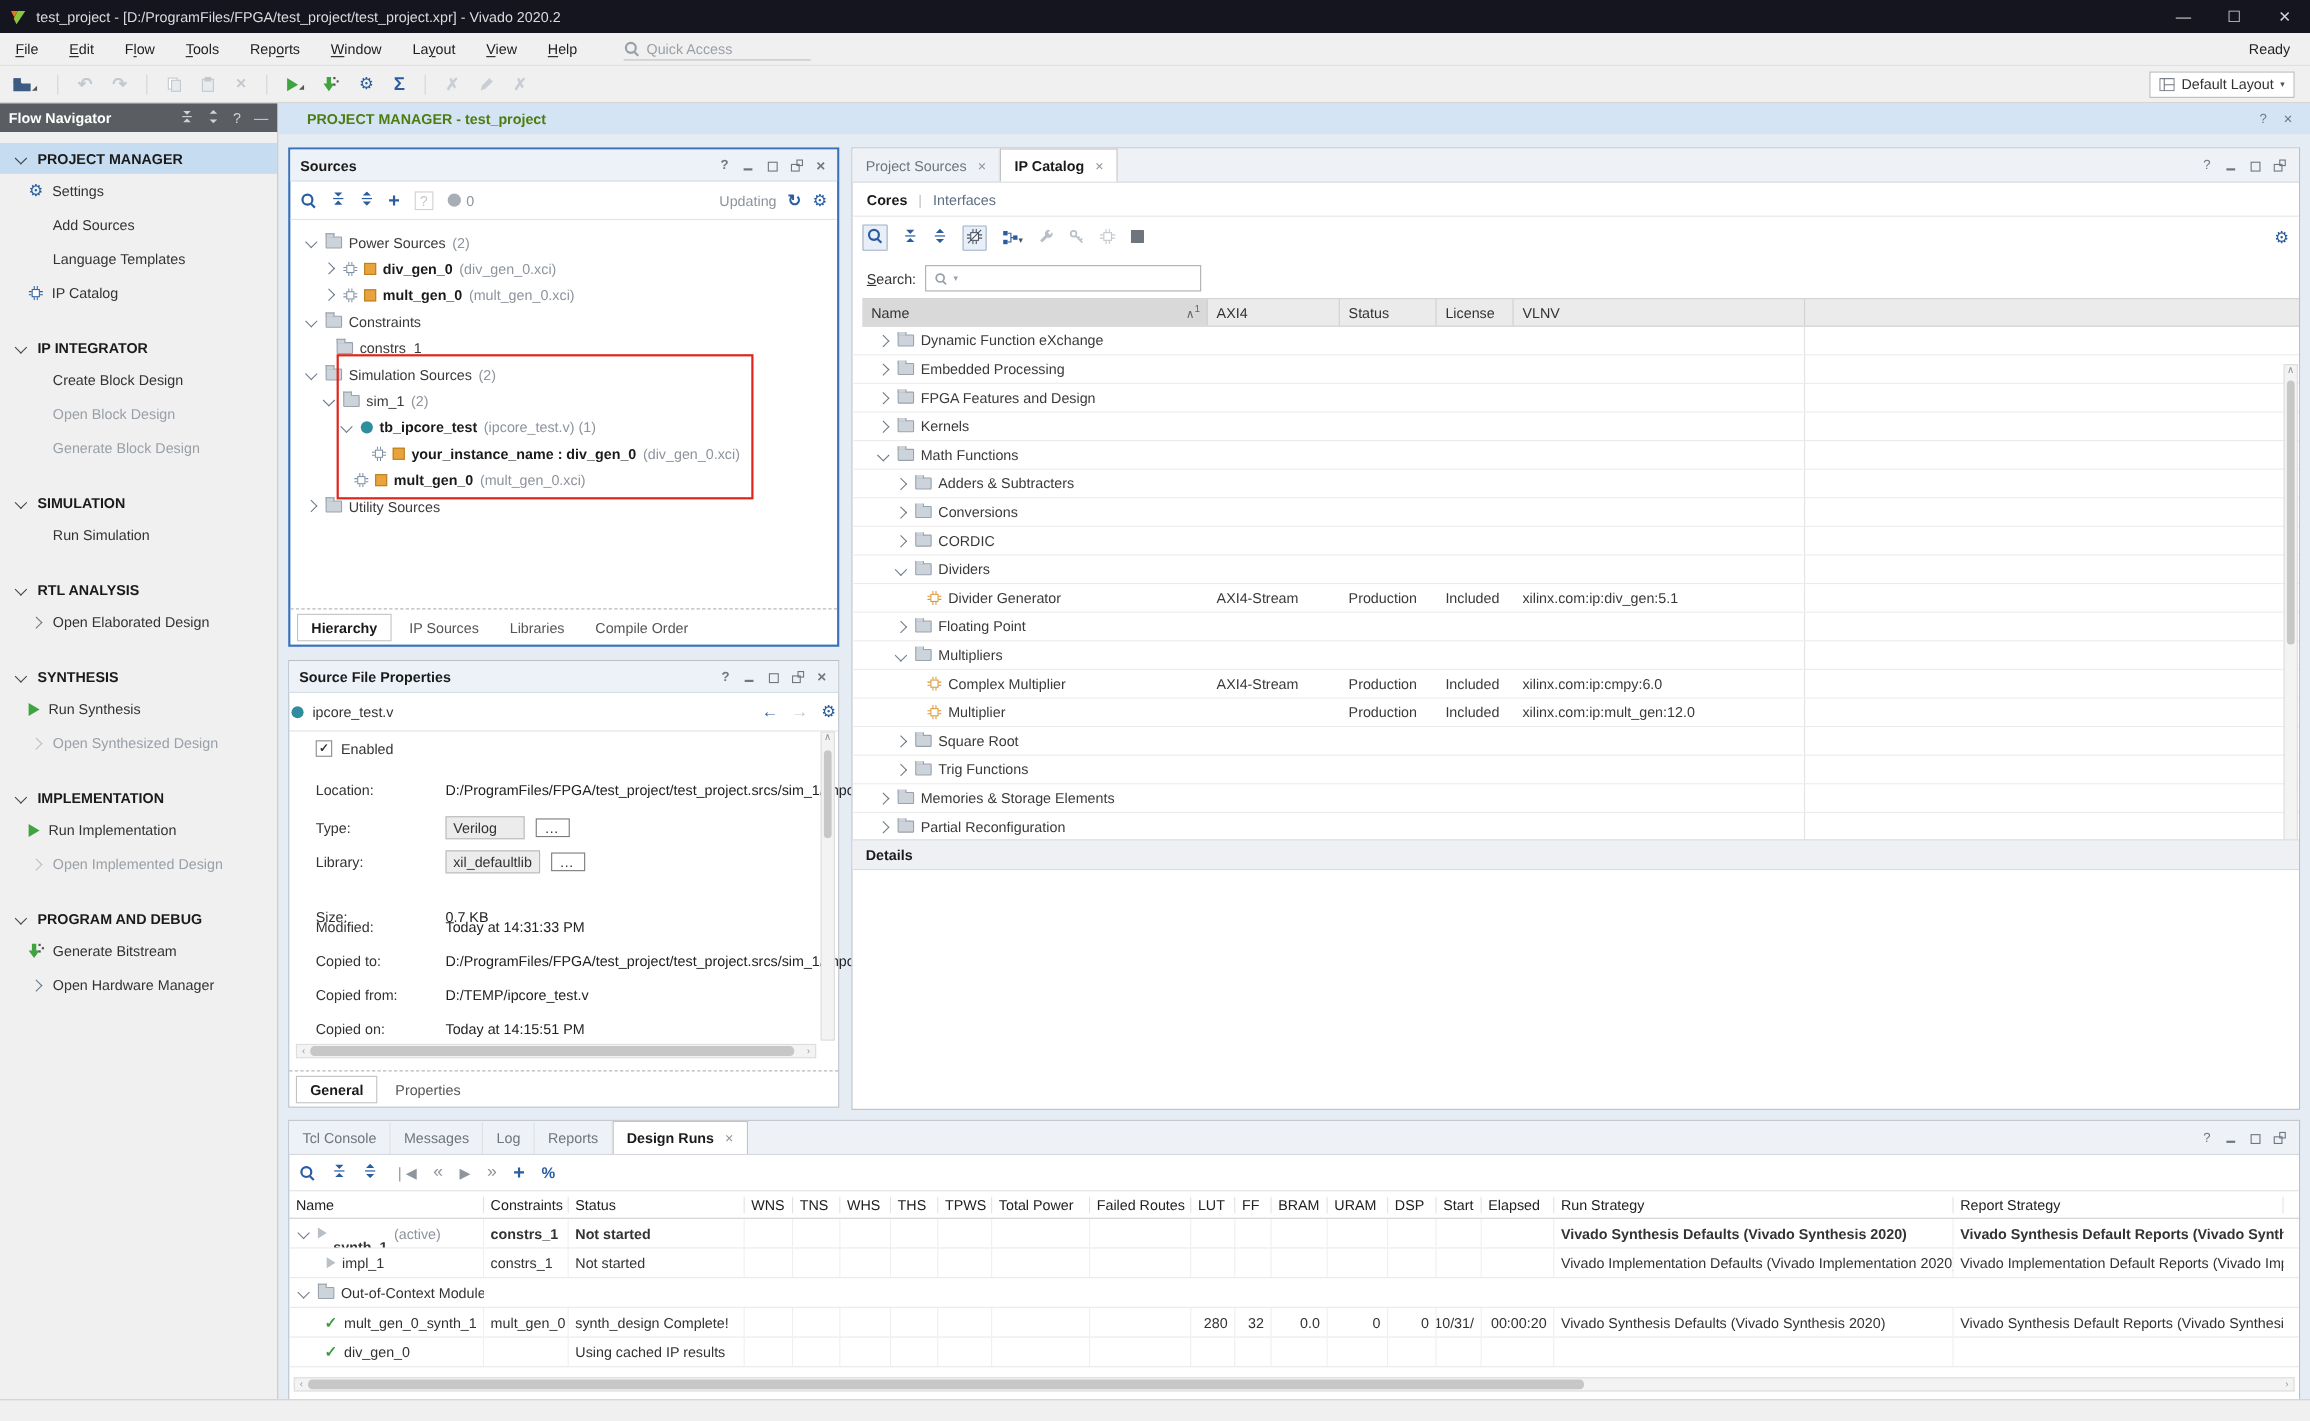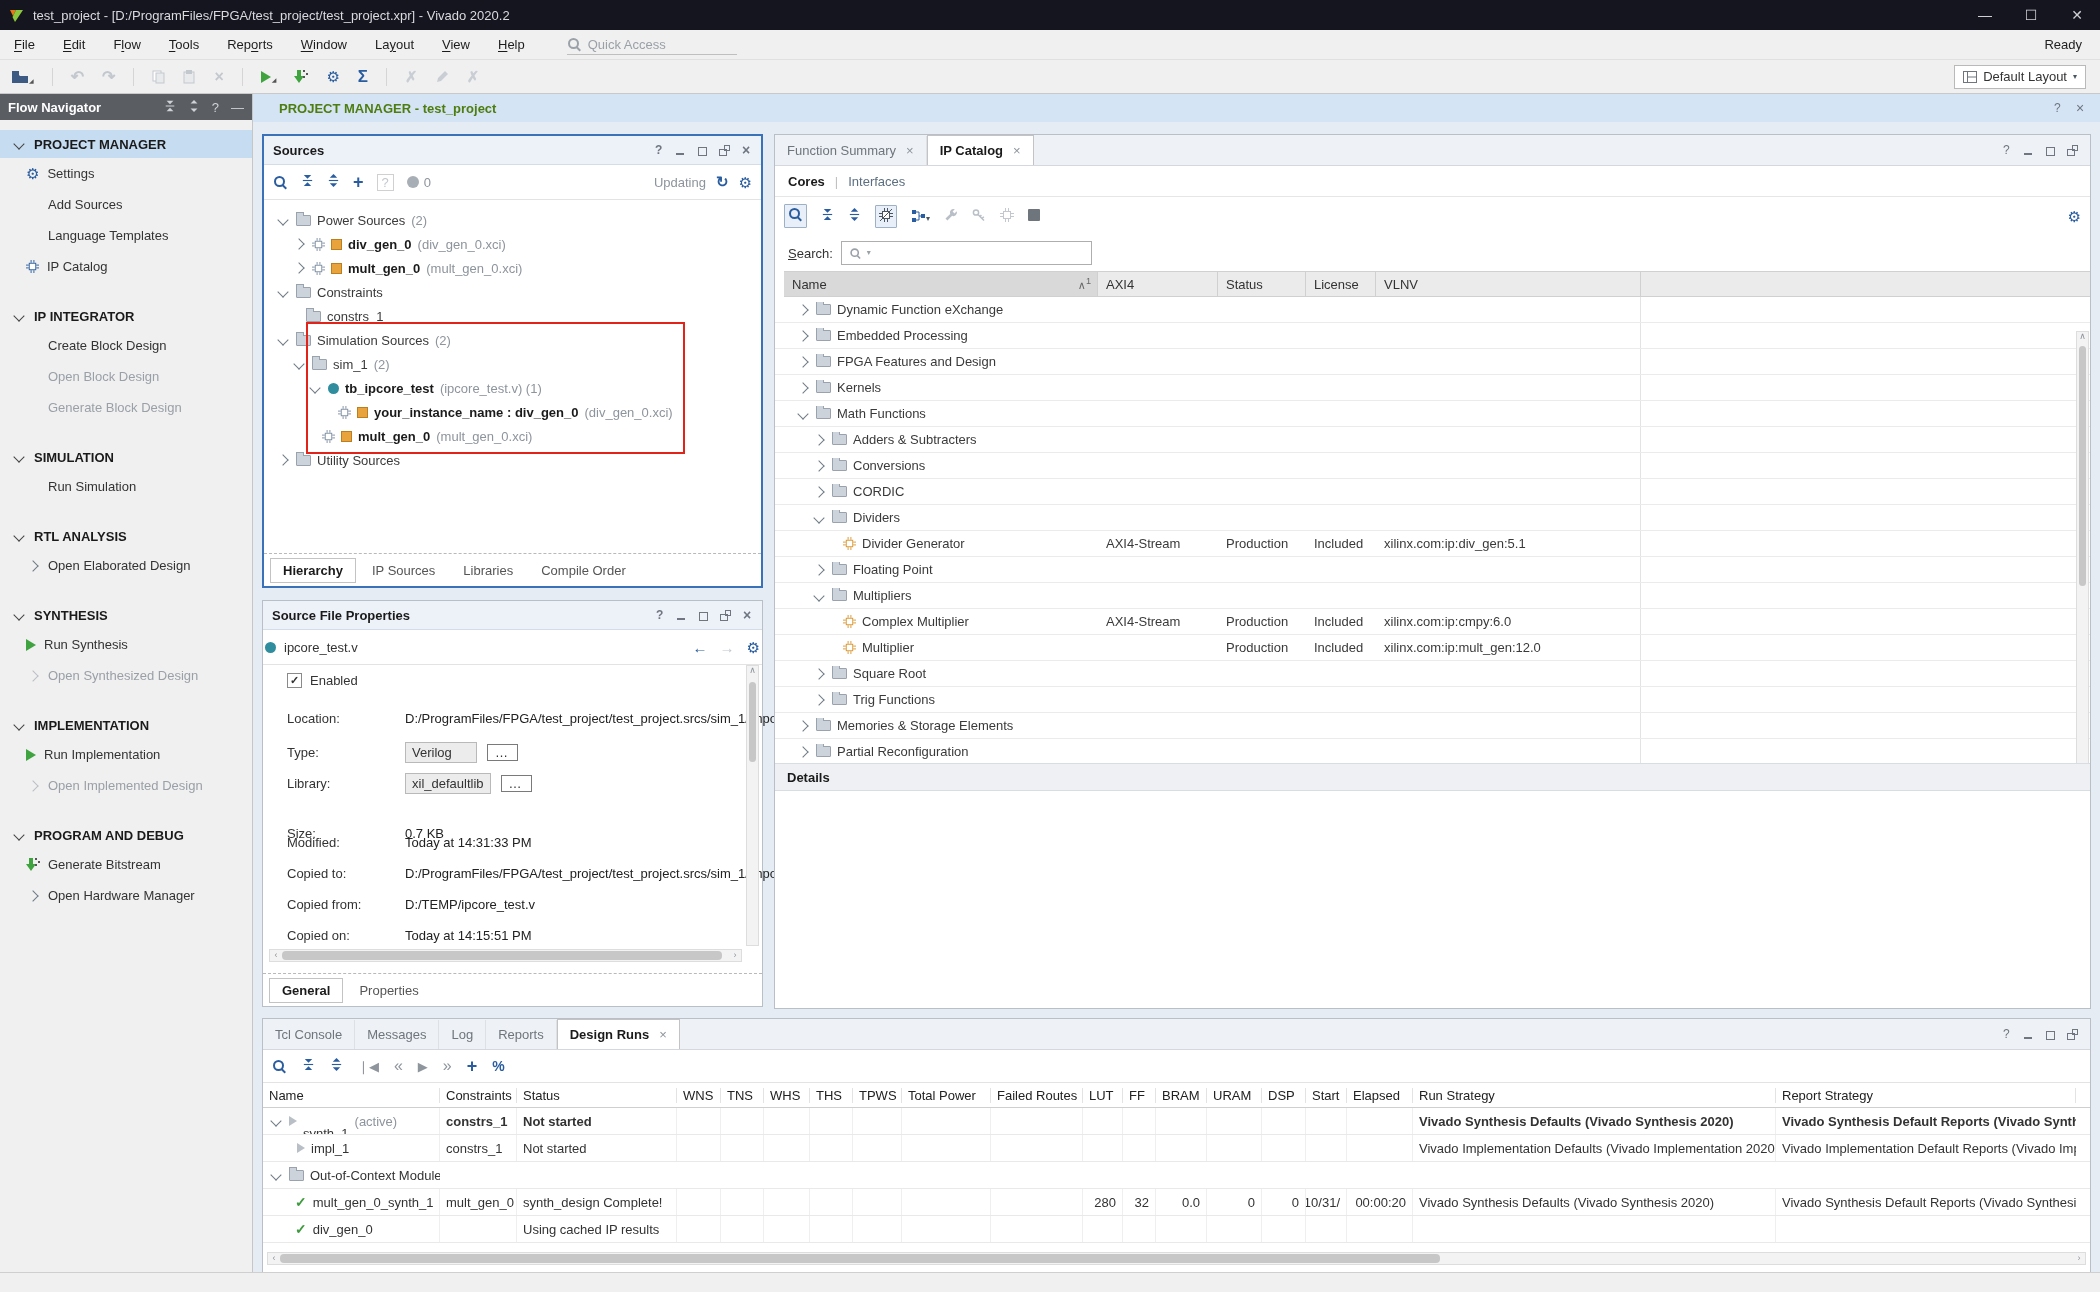--- a/index.html
+++ b/index.html
@@ -614,21 +614,21 @@
   <div id="proptabs">
       <span class="btab active">General</span>
       <span class="btab">Properties</span>
     </div>
 </div>
 
 <div id="catpanel" class="abs">
   <div id="cattabs">
     <span style="flex:1;display:flex;align-items:flex-end" id="cattablist">
         <span class="dtab">
-          <span>Function Summary</span>
+          <span>Project Sources</span>
           <span class="x">×</span>
         </span>
         <span class="dtab active">
           <span>IP Catalog</span>
           <span class="x">×</span>
         </span>
       </span>
     <span class="pbtns" style="margin-right:12px;align-self:center">
       <span class="wb wb-help"></span>
       <span class="wb wb-min"></span>
@@ -1027,21 +1027,21 @@
       <span class="hc" style="width: 363px;">Run Strategy</span>
       <span class="hc" style="width: 300px;">Report Strategy</span>
     </div>
   <div id="runrows">
       <div class="runrow">
         <span class="runcell" style="width: 177px; gap: 6px; padding-left: 6px;">
           <span class="chev down"></span>
           <span class="ic">
             <span class="tri-gray"></span>
           </span>
-          <span style="font-weight: normal; margin-top: 24px;">synth_1</span>
+          <span style="font-weight: bold; margin-top: 24px;">synth_1</span>
           <span style="color: rgb(141, 148, 156);"> (active)</span>
         </span>
         <span class="runcell" style="width: 77px; font-weight: bold;">constrs_1</span>
         <span class="runcell" style="width: 160px; font-weight: bold;">Not started</span>
         <span class="runcell num" style="width: 44px;"></span>
         <span class="runcell num" style="width: 43px;"></span>
         <span class="runcell num" style="width: 46px;"></span>
         <span class="runcell num" style="width: 43px;"></span>
         <span class="runcell num" style="width: 49px;"></span>
         <span class="runcell num" style="width: 89px;"></span>

